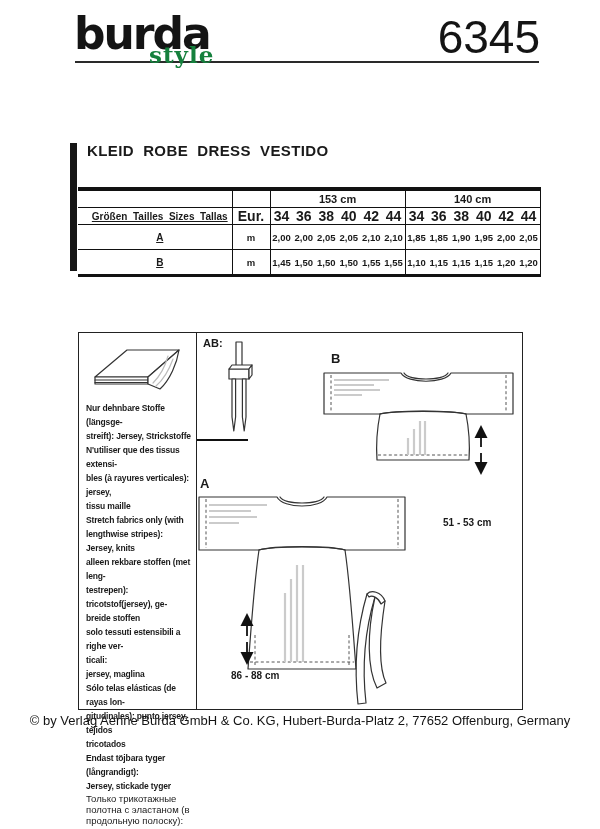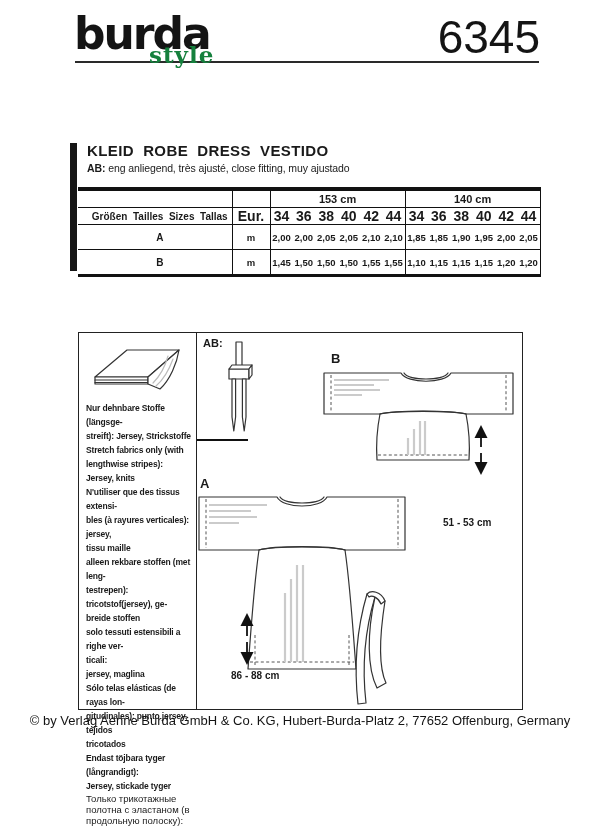--- a/index.html
+++ b/index.html
@@ -24,21 +24,21 @@
   .subtitle b{font-weight:700;}
   
   table.yardage{position:absolute;left:78px;top:187px;width:462px;border-collapse:collapse;
     table-layout:fixed;border-top:4px solid #111;border-bottom:3px solid #111;font-weight:700;}
   table.yardage td,table.yardage th{padding:0;margin:0;text-align:center;vertical-align:middle;
     font-weight:700;color:#1a1a1a;overflow:hidden;}
   .r1 th{height:16px;font-size:11px;}
   .r2 th{height:15px;font-size:14px;}
   .rv td{height:24px;font-size:9.5px;}
   .lab{text-align:right;padding-left:10px !important;font-size:10px !important;
-    white-space:pre;}
+    white-space:pre;text-decoration:underline;}
   .bl{border-left:1.5px solid #111;}
   .br{border-right:1.5px solid #111;}
   .hb{border-bottom:1px solid #111;}
   
   .diagram{position:absolute;left:78px;top:332px;width:445px;height:378px;
     border:1.5px solid #222;display:flex;box-sizing:border-box;}
   .fabric-col{width:118px;min-width:118px;border-right:1.5px solid #222;box-sizing:border-box;
     padding:4px 4px 4px 7px;}
   .fabric-col .para{font-size:8.5px;line-height:14px;font-weight:700;letter-spacing:-0.15px;
     white-space:pre-line;margin:0;}
@@ -76,21 +76,20 @@
 
 <div class="sheet">
 
   <div class="brand">burda</div>
   <div class="brand-sub">style</div>
   <div class="header-rule"></div>
   <div class="pattern-number">6345</div>
 
   <div class="title-bar"></div>
   <div class="title">KLEID  ROBE  DRESS  VESTIDO</div>
-  <div class="subtitle"><b>AB:</b><span> eng anliegend, très ajusté, close fitting, muy ajustado</span></div>
 
   <table class="yardage">
     <colgroup>
       <col style="width:154px">
         <col style="width:38px">
       <col span="12" style="width:22.5px">
     </colgroup>
     <tbody>
         <tr class="r1">
       <th class="hb"></th>
@@ -156,25 +155,25 @@
         <svg width="104" height="56" viewBox="0 0 104 56">
           <path class="inkf" d="M8,38 L40,11 L92,11 L61,38 Z"></path>
           <path class="inkf" d="M8,38 L61,38 L61,45 L8,45 Z"></path>
           <path class="ink" d="M8,41 H61 M8,43.5 H61"></path>
           <path class="inkf" d="M92,11 C90,24 83,41 73,50 L61,45 L61,38 Z"></path>
           <path class="ink" style="stroke:#bbb" d="M86,20 C82,31 76,41 69,47 M81,17 C78,28 72,38 66,44"></path>
         </svg>
       </div>
       <p class="para mb18">Nur dehnbare Stoffe (längsge-
 streift): Jersey, Strickstoffe</p>
-      <p class="para mb21">Stretch fabrics only (with
-lengthwise stripes): Jersey, knits</p>
       <p class="para mb9">N'utiliser que des tissus extensi-
 bles (à rayures verticales): jersey,
 tissu maille</p>
+      <p class="para mb21">Stretch fabrics only (with
+lengthwise stripes): Jersey, knits</p>
       <p class="para mb10">alleen rekbare stoffen (met leng-
 testrepen): tricotstof(jersey), ge-
 breide stoffen</p>
       <p class="para mb9">solo tessuti estensibili a righe ver-
 ticali:
 jersey, maglina</p>
       <p class="para mb8">Sólo telas elásticas (de rayas lon-
 gitudinales): punto jersey, tejidos
 tricotados</p>
       <p class="para mb12">Endast töjbara tyger (långrandigt):

